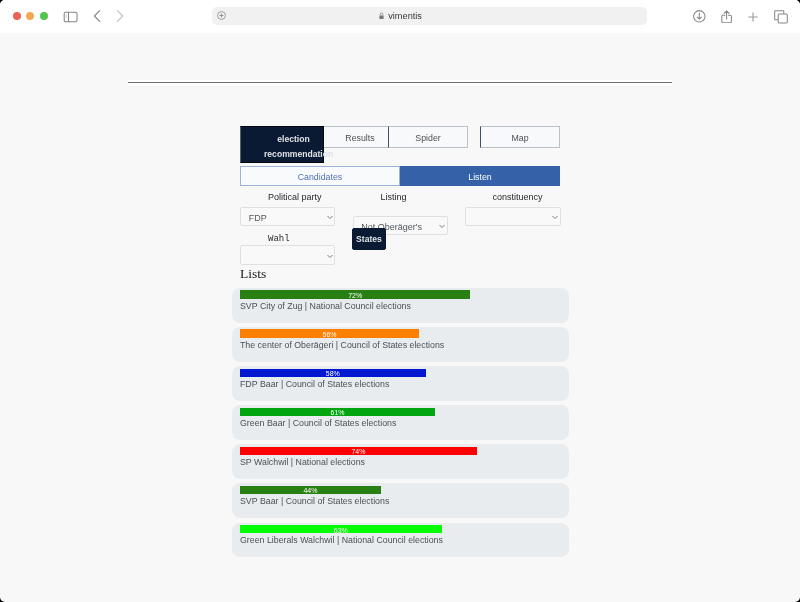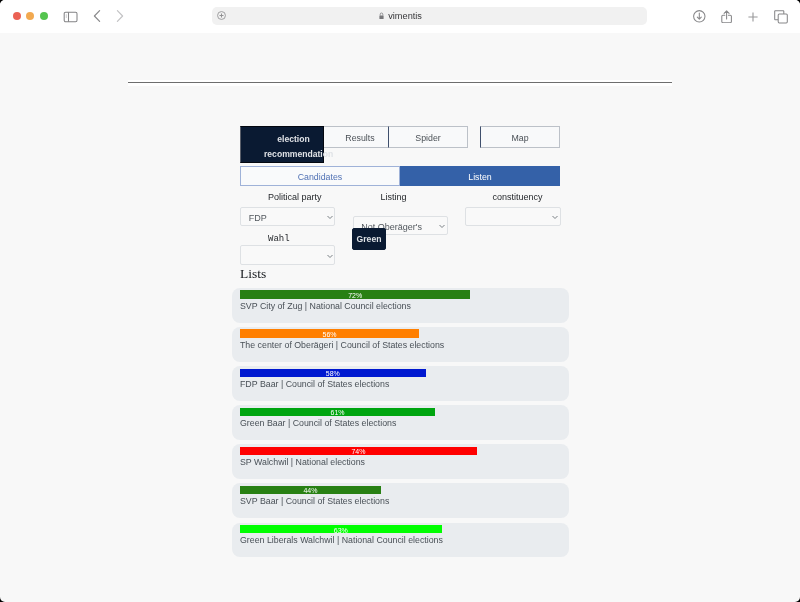--- a/index.html
+++ b/index.html
@@ -192,21 +192,21 @@
     <div class="flabel" style="left:240px;top:234px;font-family:Liberation Mono, monospace;">Wahl</div>
     <div class="fsel" style="left:240px;top:245.4px;width:95px;">
       <div class="val"></div>
       <div class="chev">
           <svg width="6" height="5" viewBox="0 0 6 5">
             <path d="M0.5 1 L3 3.5 L5.5 1" fill="none" stroke="#7a8085" stroke-width="1"></path>
           </svg>
         </div>
     </div>
 
-    <div class="filterbtn">Green</div>
+    <div class="filterbtn">States</div>
 
     <div class="lists-title">Lists</div>
 
     <div class="listwrap" id="listwrap">
         <div class="litem">
           <div class="ltrack">
             <div class="lbar" style="width:72%;background:#288013">
               <div class="lpct" style="width:100%">72%</div>
             </div>
           </div>

